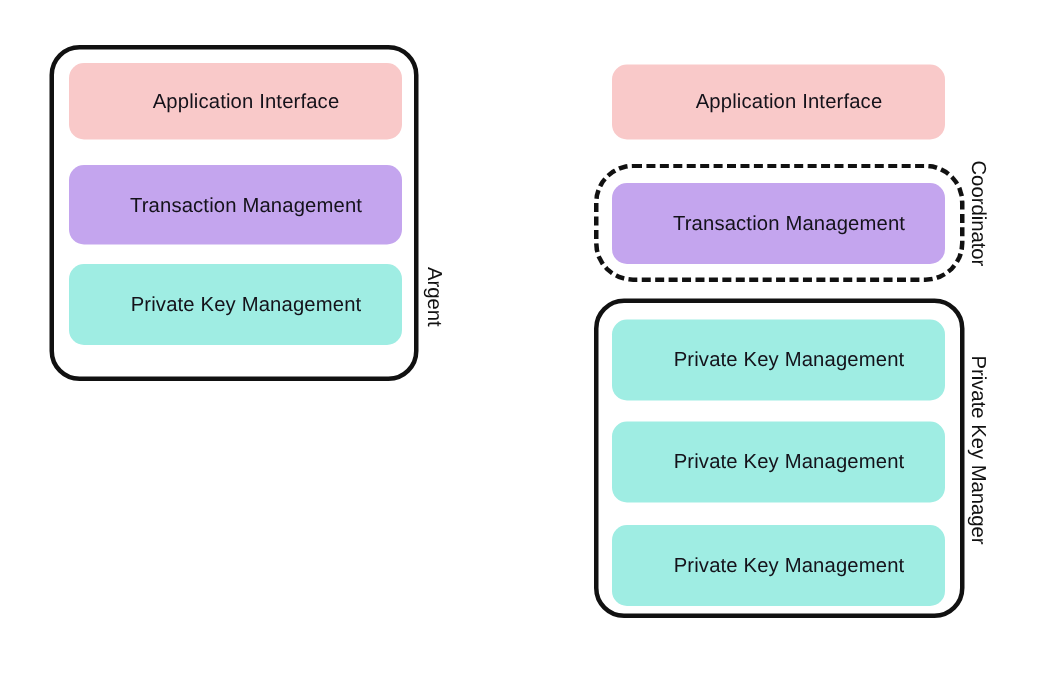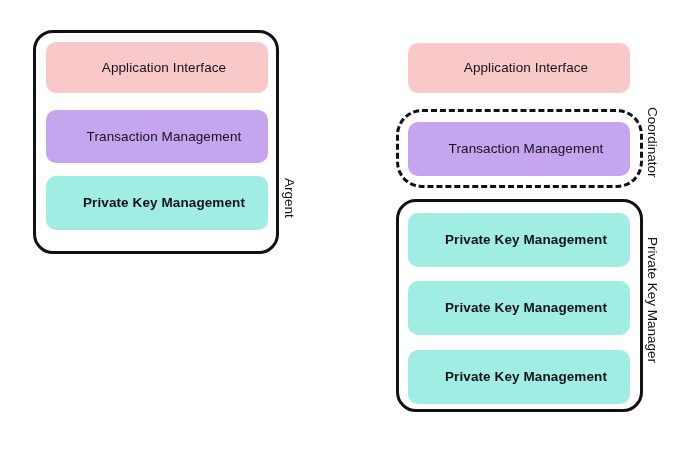--- a/index.html
+++ b/index.html
@@ -33,21 +33,21 @@
     font-size: 13.5px;
     line-height: 1;
     letter-spacing: 0.1px;
     color: #14121a;
     box-sizing: border-box;
     text-align: center;
     padding-left: 14px;
   }
   .layer-app  { background: #F9C9C9; }
   .layer-txn  { background: #C4A5EE; }
-  .layer-pkm  { background: #9FEDE3; font-weight: bold; }
+  .layer-pkm  { background: #9FEDE3; }
 
   
   .group-solid {
     position: absolute;
     border: 3px solid #111111;
     border-radius: 20px;
     background: transparent;
     box-sizing: border-box;
   }
   .group-dashed {

